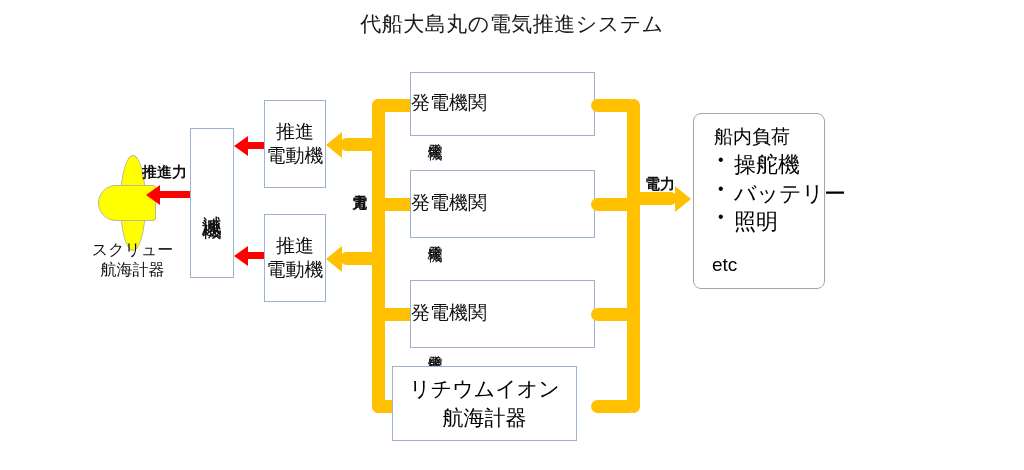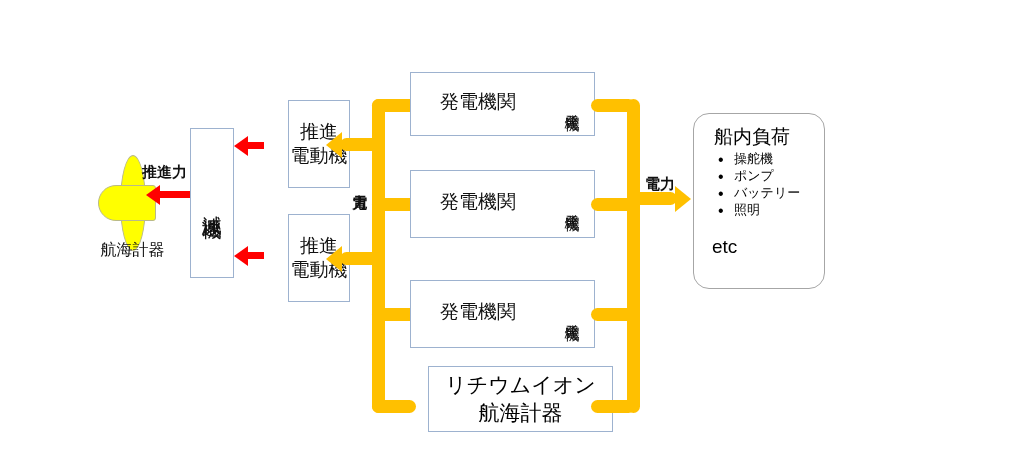--- a/index.html
+++ b/index.html
@@ -42,22 +42,22 @@
     font-size: 19px;
     color: #111111;
     line-height: 1.25;
     text-align: center;
     white-space: nowrap;
   }
 
   
   .gen-box {
     display: flex;
-    align-items: center;
-    font-family: Liberation Mono, monospace;
+    flex-direction: column;
+    align-items: flex-start;
   }
   .gen-main {
     flex: 1 1 auto;
     display: flex;
     align-items: center;
     justify-content: center;
   }
   .gen-div {
     width: 1px;
     background: #9db2cf;
@@ -83,58 +83,57 @@
     line-height: 1.35;
     text-align: center;
     white-space: nowrap;
   }
 
   
   .motor-box {
     display: flex;
     align-items: center;
     justify-content: center;
-    margin-left: 24px;
   }
 
   
   .gear-box {
     display: flex;
     align-items: center;
     justify-content: center;
   }
   .gear-text {
     writing-mode: vertical-rl;
     text-orientation: upright;
     font-size: 20px;
     line-height: 1.22;
     letter-spacing: 2px;
     color: #111111;
   }
 
   
   #ship-load {
     border: 1.5px solid #a6a6a6;
-    border-radius: 16px;
+    border-radius: 8px;
     background: #ffffff;
     box-sizing: border-box;
     padding: 10px 0 0 14px;
   }
   #ship-load .head {
     font-size: 19px;
     margin-bottom: 1px;
     padding-left: 6px;
   }
   #ship-load ul {
     list-style: none;
     margin: 0;
     padding: 0 0 0 10px;
   }
   #ship-load li {
-    font-size: 13px;
+    font-size: 22px;
     line-height: 1.30;
     position: relative;
     padding-left: 16px;
     white-space: nowrap;
   }
   #ship-load li::before {
     content: "\2022";
     position: absolute;
     left: 0;
     top: -1px;
@@ -222,26 +221,28 @@
     line-height: 1.28;
     color: #111111;
     white-space: nowrap;
   }
 </style>
 </head>
 <body>
 
 <div id="canvas">
 
+  <div class="abs" id="title">代船大島丸の電気推進システム</div>
 
   <div class="abs" id="propeller" style="left:98px; top:155px;">
     <div class="prop-blade"></div>
     <div class="prop-hub"></div>
   </div>
   <div class="abs" id="prop-caption" style="left:60px; top:240px; width:145px;">
+    <div>スクリュー</div>
     <div>航海計器</div>
   </div>
 
   <div class="abs lbl" style="left:142px; top:163px;">推進力</div>
   <div class="abs arrow-left-r" style="left:146px; top:185px;"></div>
   <div class="abs red-shaft" style="left:160px; top:191px; width:30px;"></div>
 
   <div class="abs box gear-box" style="left:190px; top:128px; width:44px; height:150px;">
     <span class="gear-text">減速機</span>
   </div>
@@ -304,21 +305,21 @@
   <div class="abs box gen-box" style="left:410px; top:280px; width:185px; height:68px;">
     <div class="gen-main">
       <span class="box-label">発電機関</span>
     </div>
     <div class="gen-div"></div>
     <div class="gen-side">
       <span class="vert-text">発電機</span>
     </div>
   </div>
 
-  <div class="abs box" style="left:428px; top:366px; width:185px; height:66px; display:flex; align-items:center; justify-content:center;">
+  <div class="abs box" style="left:392px; top:366px; width:185px; height:75px; display:flex; align-items:center; justify-content:center;">
     <div class="battery-label">
       <div>リチウムイオン</div>
       <div>航海計器</div>
     </div>
   </div>
 
   <div class="abs bus bus-v" style="left:627px; top:99px; height:314px;"></div>
 
   <div class="abs bus bus-h" style="left:591px; top:99px; width:44px;"></div>
   <div class="abs bus bus-h" style="left:591px; top:198px; width:44px;"></div>
@@ -326,20 +327,19 @@
   <div class="abs bus bus-h" style="left:591px; top:400px; width:44px;"></div>
 
   <div class="abs bus bus-h" style="left:627px; top:192px; width:50px;"></div>
   <div class="abs arrow-right-y" style="left:675px; top:185.5px;"></div>
   <div class="abs lbl" style="left:645px; top:168px;margin-top:7px;">電力</div>
 
   <div class="abs" id="ship-load" style="left:693px; top:113px; width:132px; height:176px;">
     <div class="head">船内負荷</div>
     <ul>
       <li>操舵機</li>
-      <li>ポンプ</li>
       <li>バッテリー</li>
       <li>照明</li>
     </ul>
     <div class="etc">etc</div>
   </div>
 
 </div>
 
 </body></html>

